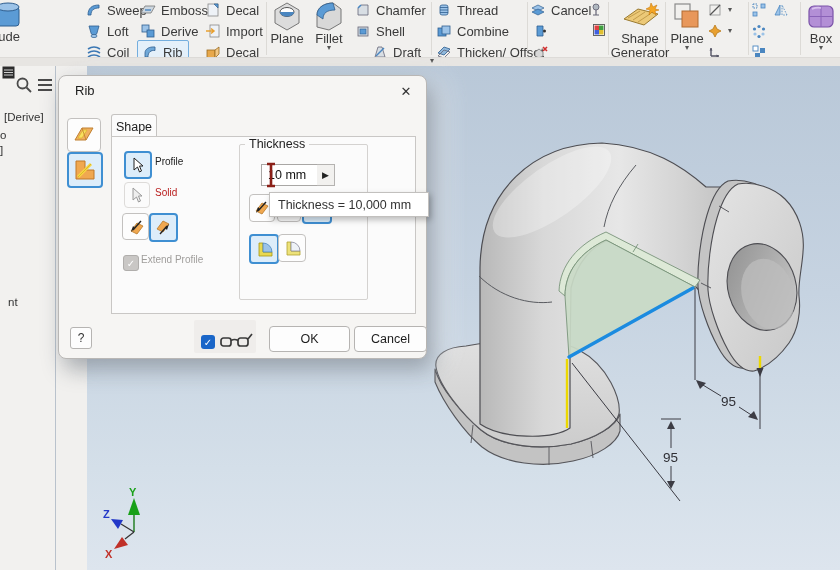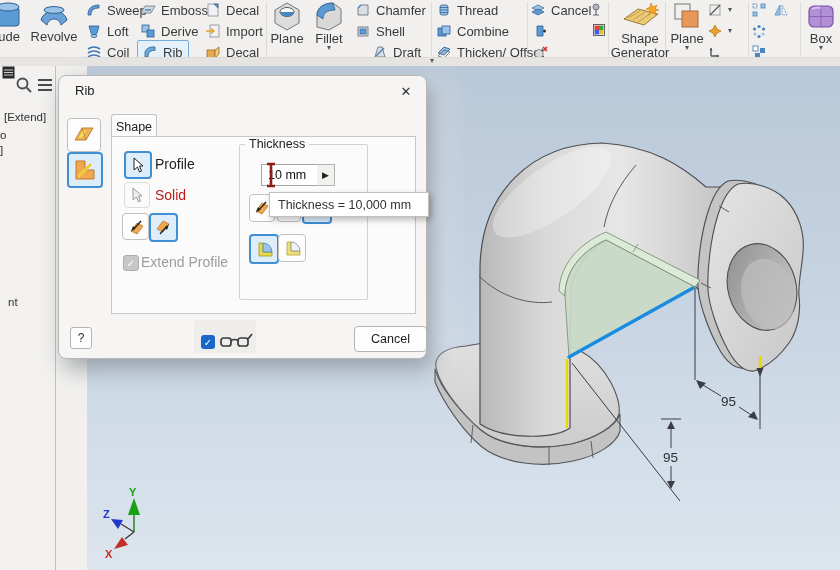--- a/index.html
+++ b/index.html
@@ -27,21 +27,21 @@
           border:1px solid #b9b7b5;border-radius:8px;z-index:50;
           box-shadow:6px 10px 22px rgba(50,60,72,.40), 18px 4px 26px rgba(240,244,248,.55);}
   #dlg-title{position:absolute;left:16px;top:7px;font-size:13px;color:#1d1d1d;}
   #dlg-close{position:absolute;right:10px;top:5px;width:20px;height:20px;display:flex;align-items:center;justify-content:center;
              font-size:13px;color:#333;border-radius:4px;cursor:default;}
   .sqbtn{position:absolute;border:1px solid #c3c1bf;border-radius:4px;background:#fdfdfd;display:flex;align-items:center;justify-content:center;}
   .sel{border:2px solid #3f8fd2;background:#ddedfa;}
   #dlg-tab{position:absolute;left:52px;top:38px;width:44px;height:23px;background:#fbfbfb;border:1px solid #c5c3c1;border-bottom:none;
            border-radius:3px 3px 0 0;display:flex;align-items:center;justify-content:center;font-size:12.5px;color:#222;}
   #dlg-panel{position:absolute;left:52px;top:60px;width:303px;height:176px;background:#fbfbfb;border:1px solid #c9c7c5;}
-  .dlbl{position:absolute;font-size:14px;color:#222;white-space:nowrap;}
+  .dlbl{position:absolute;font-size:10px;color:#222;white-space:nowrap;}
   .dis{color:#9f9d9b;}
   #grp{position:absolute;left:180px;top:68px;width:127px;height:154px;border:1px solid #d4d2d0;border-radius:2px;}
   #grp-lbl{position:absolute;left:186px;top:61px;background:#fbfbfb;padding:0 4px;font-size:12.5px;color:#222;}
   #thick-input{position:absolute;left:190px;top:88px;width:68px;height:22px;background:#fff;border:1px solid #a9a7a5;
                font-size:12.5px;color:#111;display:flex;align-items:center;padding-left:6px;box-sizing:border-box;margin-left:12px;}
   #ibeam{position:absolute;left:206px;top:86px;width:12px;height:26px;z-index:5;}
   #flyout{position:absolute;left:258px;top:88px;width:18px;height:22px;border:1px solid #b5b3b1;border-left:none;background:#f2f1ef;
           display:flex;align-items:center;justify-content:center;font-size:9px;color:#222;box-sizing:border-box;}
   #tooltip{position:absolute;left:210px;top:116px;width:150px;height:23px;background:#fff;border:1px solid #c2c0be;
            box-shadow:2px 3px 6px rgba(0,0,0,.25);display:flex;align-items:center;padding-left:8px;
@@ -149,21 +149,21 @@
     <rect x="0.5" y="0.5" width="12" height="12" fill="#2b2b2b"></rect>
       <path d="M2,4 H11 M2,6.5 H11 M2,9 H11" stroke="#cfcfcf" stroke-width="1"></path>
   </svg>
   <svg class="abs" style="left:15px;top:11px" width="18" height="18" viewBox="0 0 18 18">
     <circle cx="7.5" cy="7.5" r="5" fill="none" stroke="#4a4a4a" stroke-width="1.8"></circle>
     <path d="M11.5,11.5 L16,16" stroke="#4a4a4a" stroke-width="1.8"></path>
   </svg>
   <svg class="abs" style="left:37px;top:13px" width="16" height="14" viewBox="0 0 16 14">
     <path d="M1,2 H15 M1,7 H15 M1,12 H15" stroke="#4a4a4a" stroke-width="1.8"></path>
   </svg>
-  <span class="bfrag" style="left:4px;top:46px">[Extend]</span>
+  <span class="bfrag" style="left:4px;top:46px">[Derive]</span>
   <span class="bfrag" style="left:0;top:64px">o</span>
   <span class="bfrag" style="left:0;top:79px">]</span>
   <span class="bfrag" style="left:8px;top:231px">nt</span>
 </div>
 
 <div id="ribbon">
   <div class="rsep" style="left:266px"></div>
   <div class="rsep" style="left:431px"></div>
   <div class="rsep" style="left:527px"></div>
   <div class="rsep" style="left:608px"></div>
@@ -172,27 +172,20 @@
   <div class="rsep" style="left:800px"></div>
 
   <div class="big" style="left:-16px;top:1px;width:46px">
     <svg width="34" height="28" viewBox="0 0 34 28">
       <rect x="7" y="6" width="22" height="19" rx="3" fill="#5b9bd5" stroke="#2f5e8f"></rect>
       <ellipse cx="18" cy="6" rx="11" ry="4" fill="#9cc3e8" stroke="#2f5e8f"></ellipse>
     </svg>
     <span class="lbl">rude</span>
   </div>
 
-  <div class="big" style="left:27px;top:1px;width:54px">
-    <svg width="36" height="28" viewBox="0 0 36 28">
-      <path d="M5,19 C8,7 28,7 31,19 L25,24 C23,16 13,16 11,24 Z" fill="#6aa2d8" stroke="#2f5e8f"></path>
-      <ellipse cx="18" cy="9" rx="10" ry="3.4" fill="#9cc3e8" stroke="#2f5e8f"></ellipse>
-    </svg>
-    <span class="lbl">Revolve</span>
-  </div>
 
   <div class="sr" style="left:86px;top:1px">
     <svg class="ic16" viewBox="0 0 16 16">
       <path d="M2,13 C2,6 6,3 13,3 L13,6 C8,6 5,8 5,13 Z" fill="#5b9bd5" stroke="#2f5e8f" stroke-width="0.8"></path>
     </svg>
     <span>Sweep</span>
   </div>
   <div class="sr" style="left:86px;top:22px">
     <svg class="ic16" viewBox="0 0 16 16">
       <path d="M3,3 L13,3 L11,10 C11,12.5 5,12.5 5,10 Z" fill="#5b9bd5" stroke="#2f5e8f" stroke-width="0.8"></path>
@@ -532,16 +525,19 @@
   </div>
   <div id="preview-zone"></div>
   <div class="chk" style="left:142px;top:259px;background:#1a66c8">
     <span>✓</span>
   </div>
   <svg class="abs" style="left:160px;top:255px" width="34" height="20" viewBox="0 0 34 20">
     <rect x="2" y="7" width="10" height="8" rx="2.5" fill="none" stroke="#3a3a3a" stroke-width="1.7"></rect>
     <rect x="19" y="7" width="10" height="8" rx="2.5" fill="none" stroke="#3a3a3a" stroke-width="1.7"></rect>
     <path d="M12,9.5 Q15.5,7.5 19,9.5 M29,8 L33,3" fill="none" stroke="#3a3a3a" stroke-width="1.7"></path>
   </svg>
+  <div class="btn" style="left:210px;top:250px;width:79px">
+    <span>OK</span>
+  </div>
   <div class="btn" style="left:295px;top:250px;width:71px">
     <span>Cancel</span>
   </div>
 </div>
 
 </body></html>

